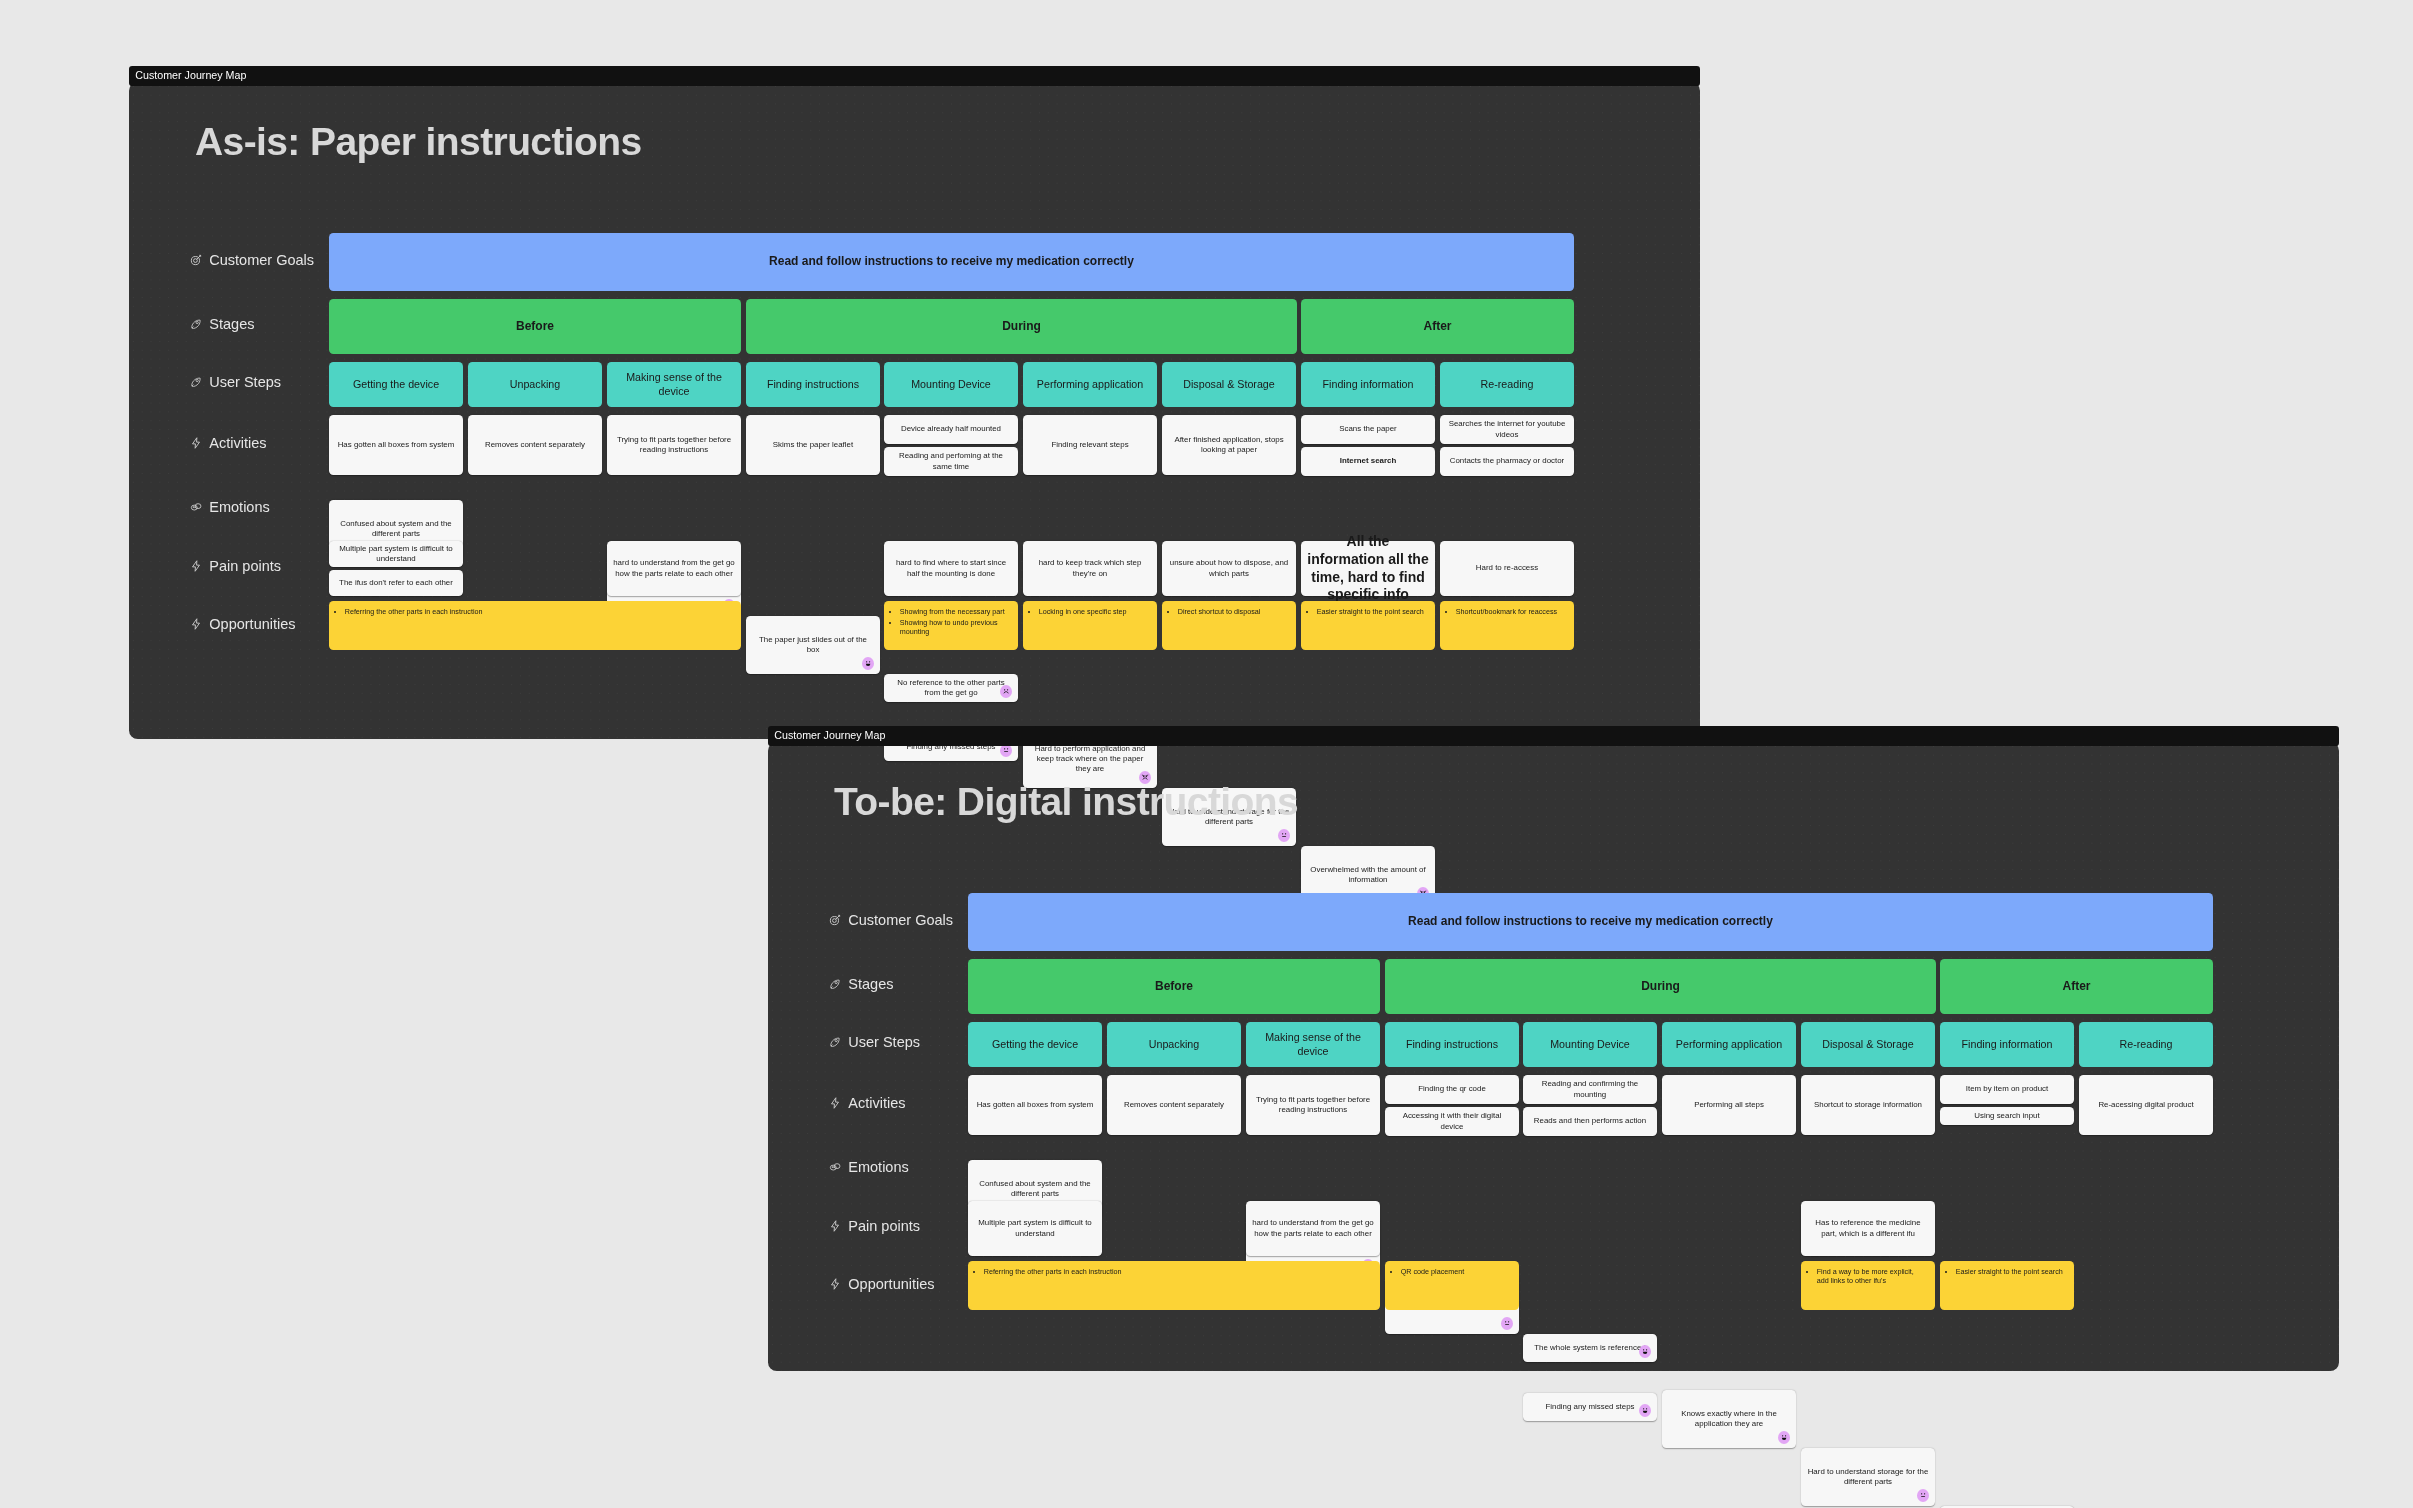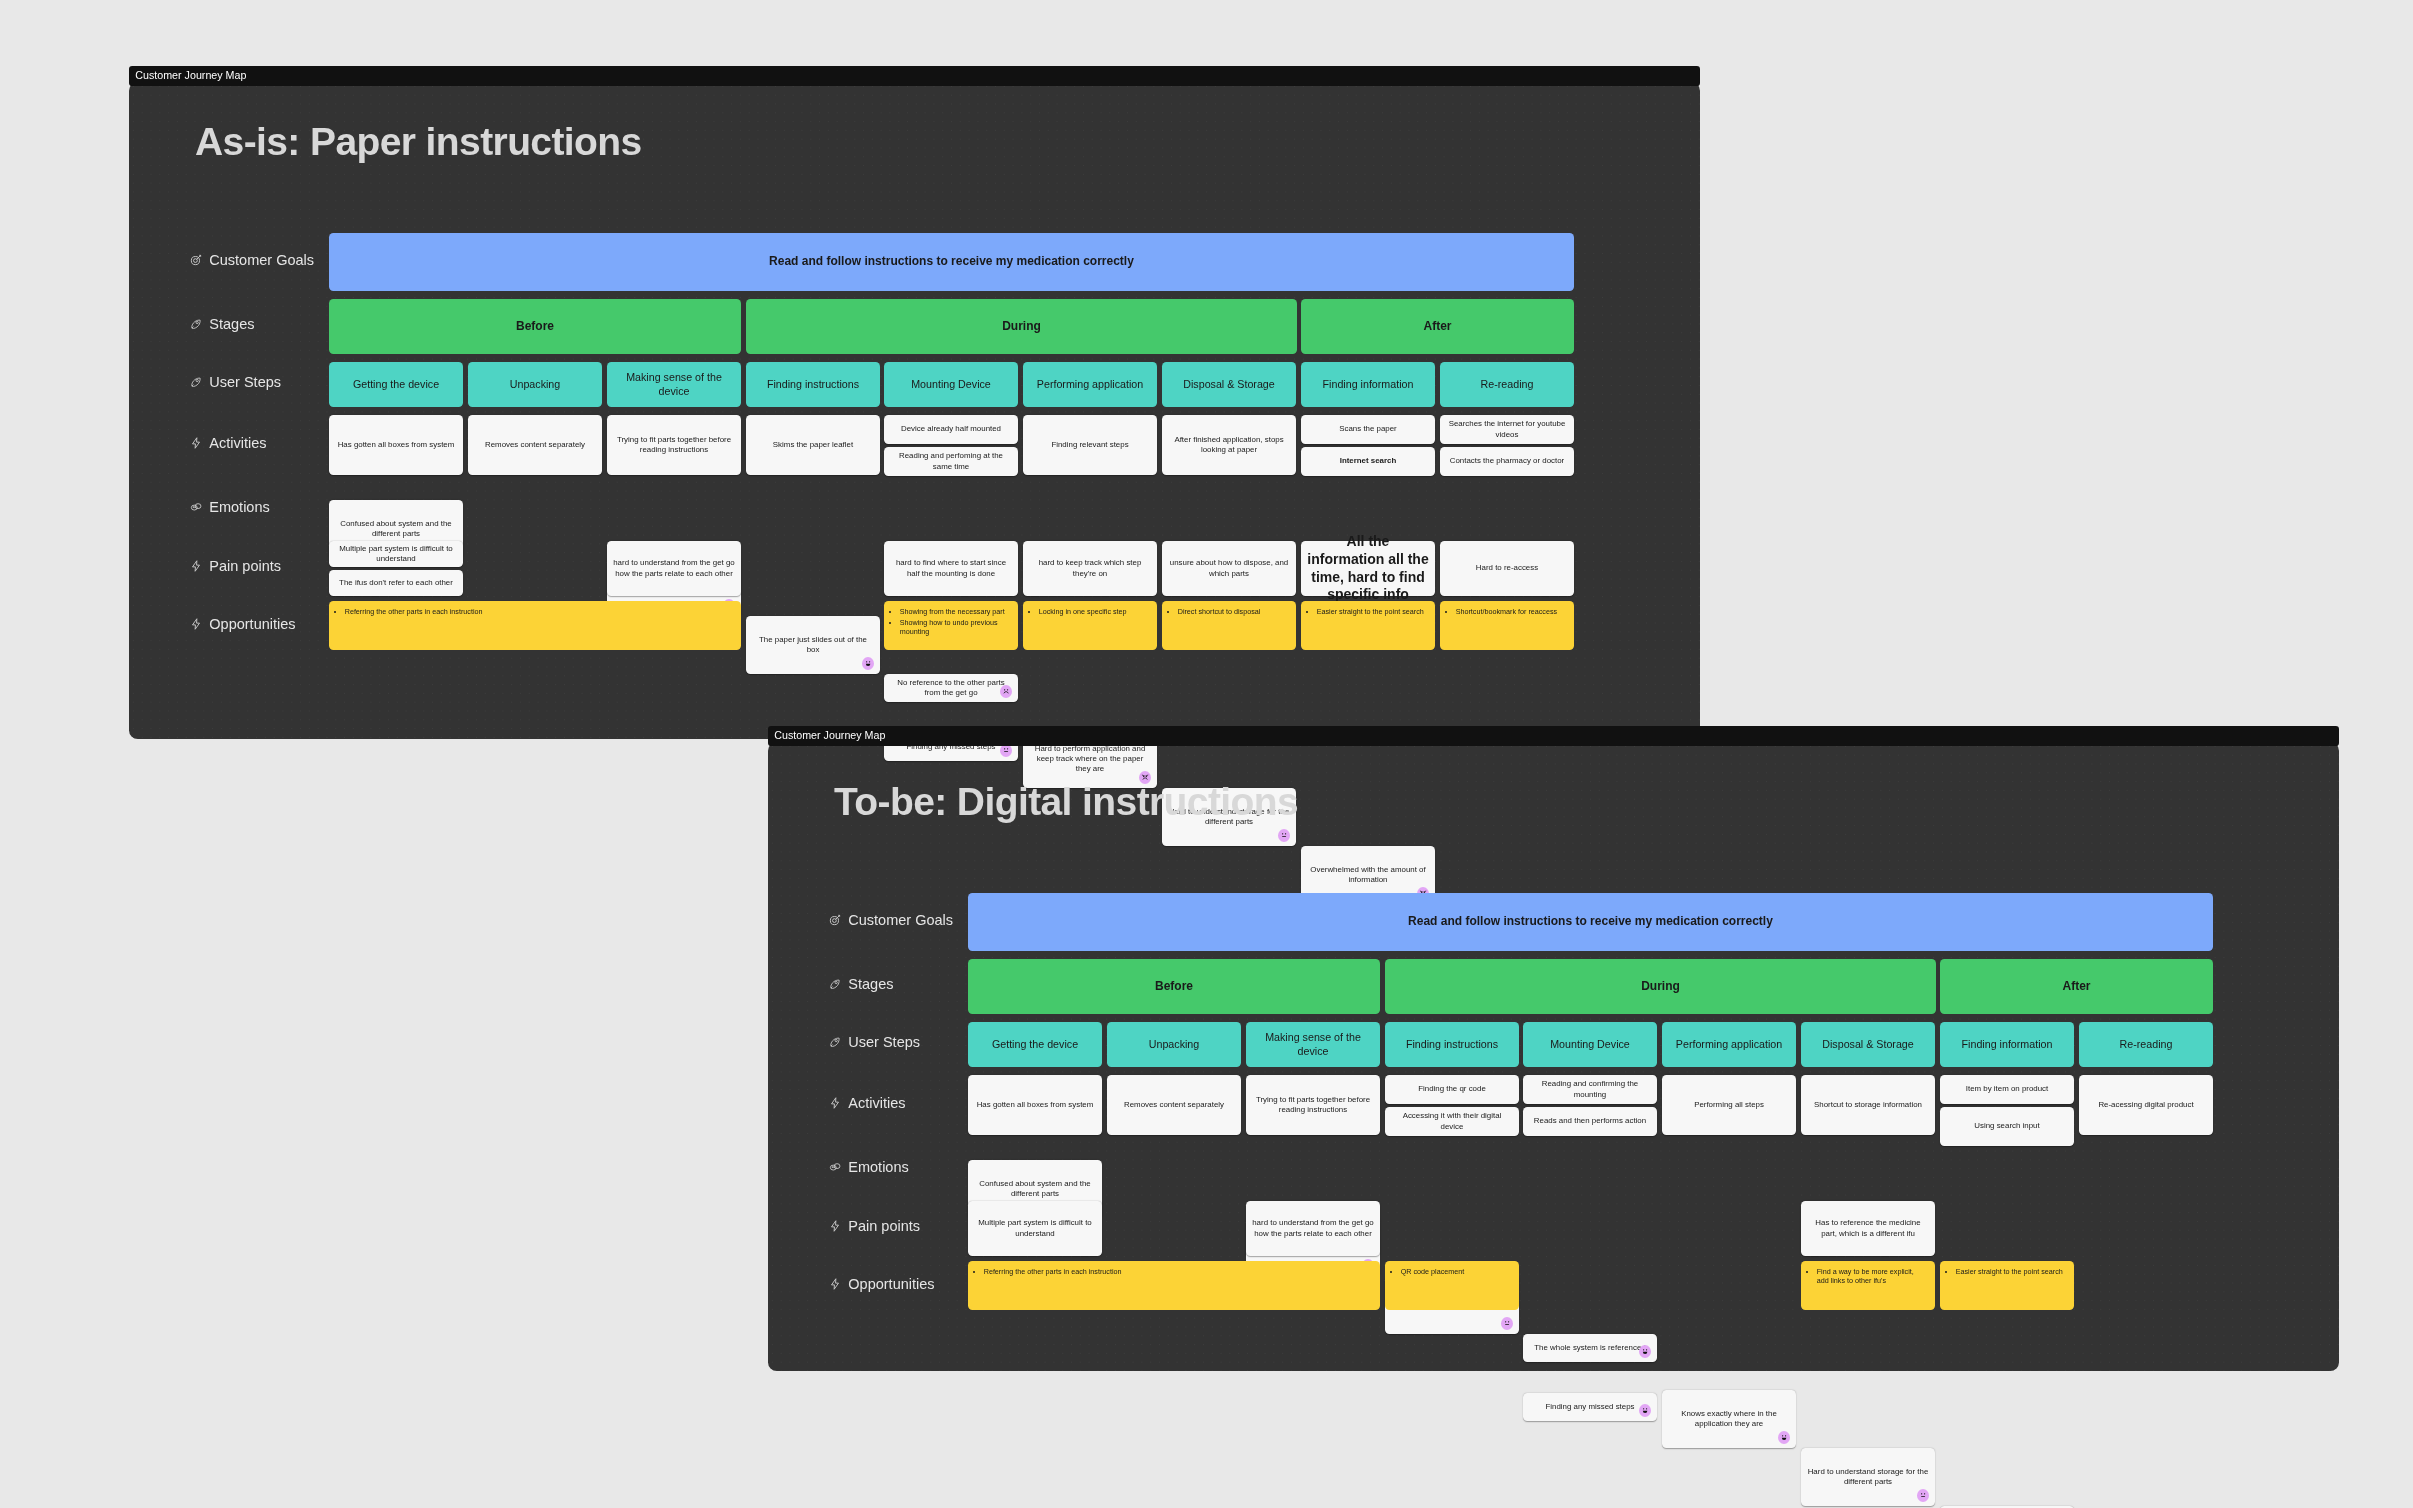--- a/index.html
+++ b/index.html
@@ -419,21 +419,21 @@
     <div class="cell note" style="left: 200px; top: 333px; width: 134px; height: 60px; font-size: 7.9px;">Has gotten all boxes from system</div>
     <div class="cell note" style="left: 339px; top: 333px; width: 134px; height: 60px; font-size: 7.9px;">Removes content separately</div>
     <div class="cell note" style="left: 478px; top: 333px; width: 134px; height: 60px; font-size: 7.9px;">Trying to fit parts together before reading instructions</div>
     <div class="cell note" style="left: 617px; top: 333px; width: 134px; height: 29px; font-size: 7.9px;">Finding the qr code</div>
     <div class="cell note" style="left: 617px; top: 365px; width: 134px; height: 29px; font-size: 7.9px;">Accessing it with their digital device</div>
     <div class="cell note" style="left: 755px; top: 333px; width: 134px; height: 29px; font-size: 7.9px;">Reading and confirming the mounting</div>
     <div class="cell note" style="left: 755px; top: 365px; width: 134px; height: 29px; font-size: 7.9px;">Reads and then performs action</div>
     <div class="cell note" style="left: 894px; top: 333px; width: 134px; height: 60px; font-size: 7.9px;">Performing all steps</div>
     <div class="cell note" style="left: 1033px; top: 333px; width: 134px; height: 60px; font-size: 7.9px;">Shortcut to storage information</div>
     <div class="cell note" style="left: 1172px; top: 333px; width: 134px; height: 29px; font-size: 7.9px;">Item by item on product</div>
-    <div class="cell note" style="left: 1172px; top: 365px; width: 134px; height: 39px; font-size: 7.9px;">Using search input</div>
+    <div class="cell note" style="left: 1172px; top: 365px; width: 134px; height: 18px; font-size: 7.9px;">Using search input</div>
     <div class="cell note" style="left: 1311px; top: 333px; width: 134px; height: 60px; font-size: 7.9px;">Re-acessing digital product</div>
     <div class="cell note emo" style="left: 200px; top: 398px; width: 134px; height: 58px; font-size: 7.9px;">
       <span>Confused about system and the different parts</span>
       <span class="emoji">
         <svg width="8.2" height="8.2" viewBox="0 0 20 20">
           <circle cx="6.4" cy="7" r="1.6" fill="#111"></circle>
           <circle cx="13.6" cy="7" r="1.6" fill="#111"></circle>
           <path d="M5 14.6 a5.4 5.4 0 0 1 10 0" stroke="#111" stroke-width="1.9" fill="none" stroke-linecap="round"></path>
         </svg>
       </span>

